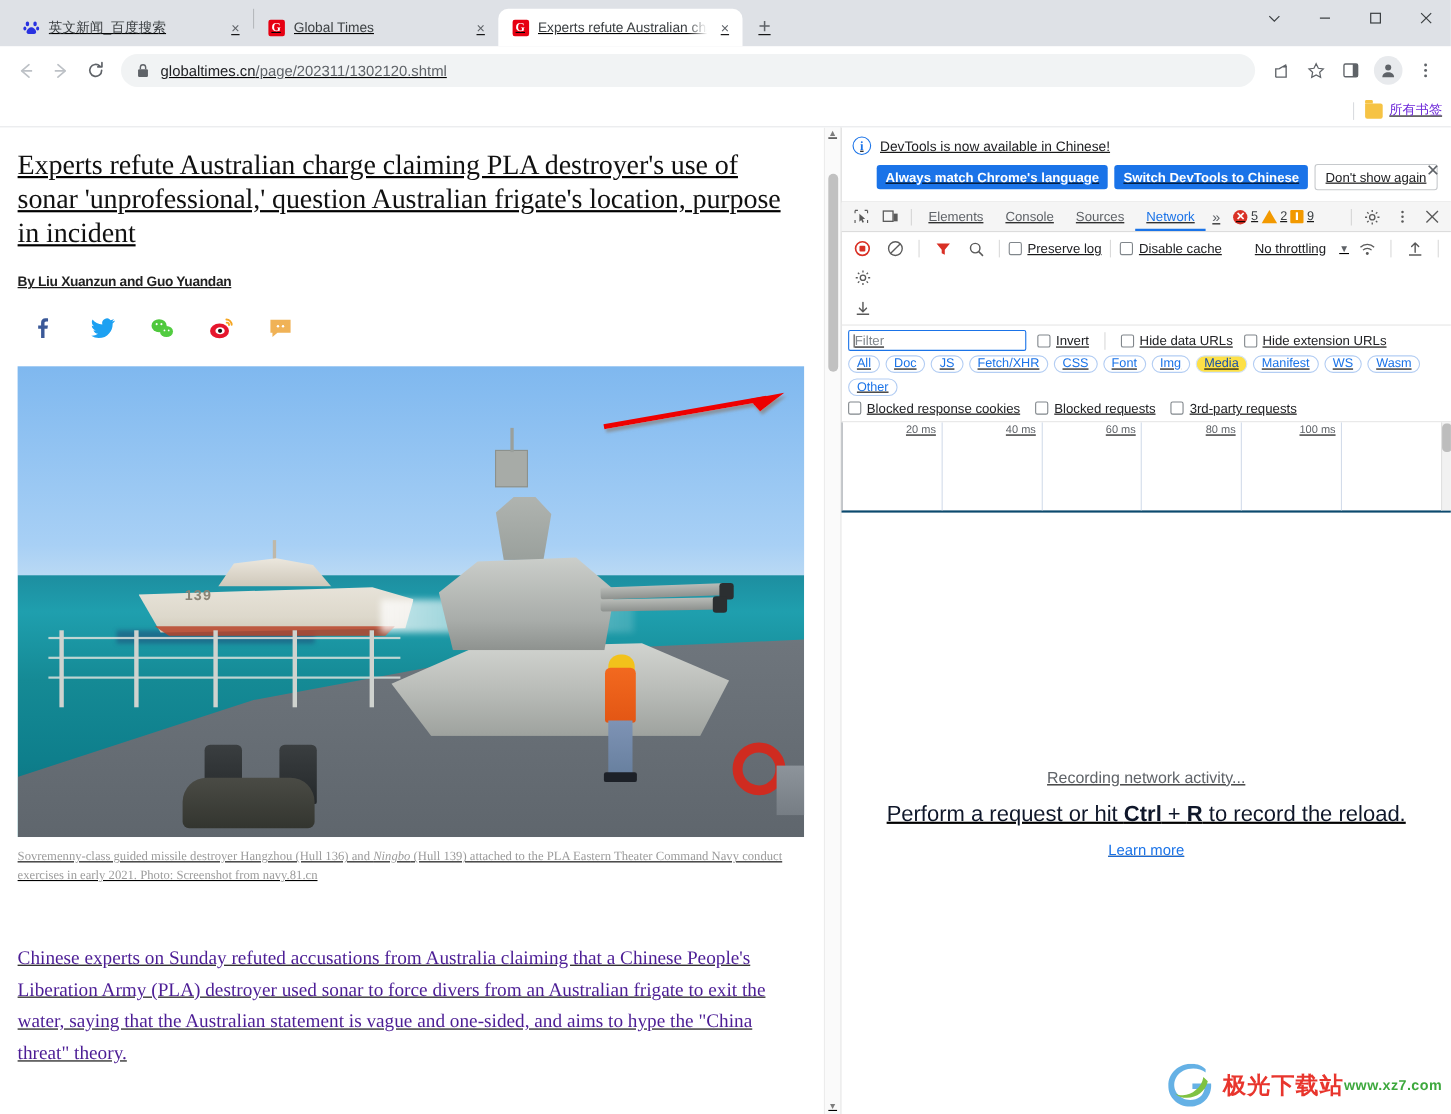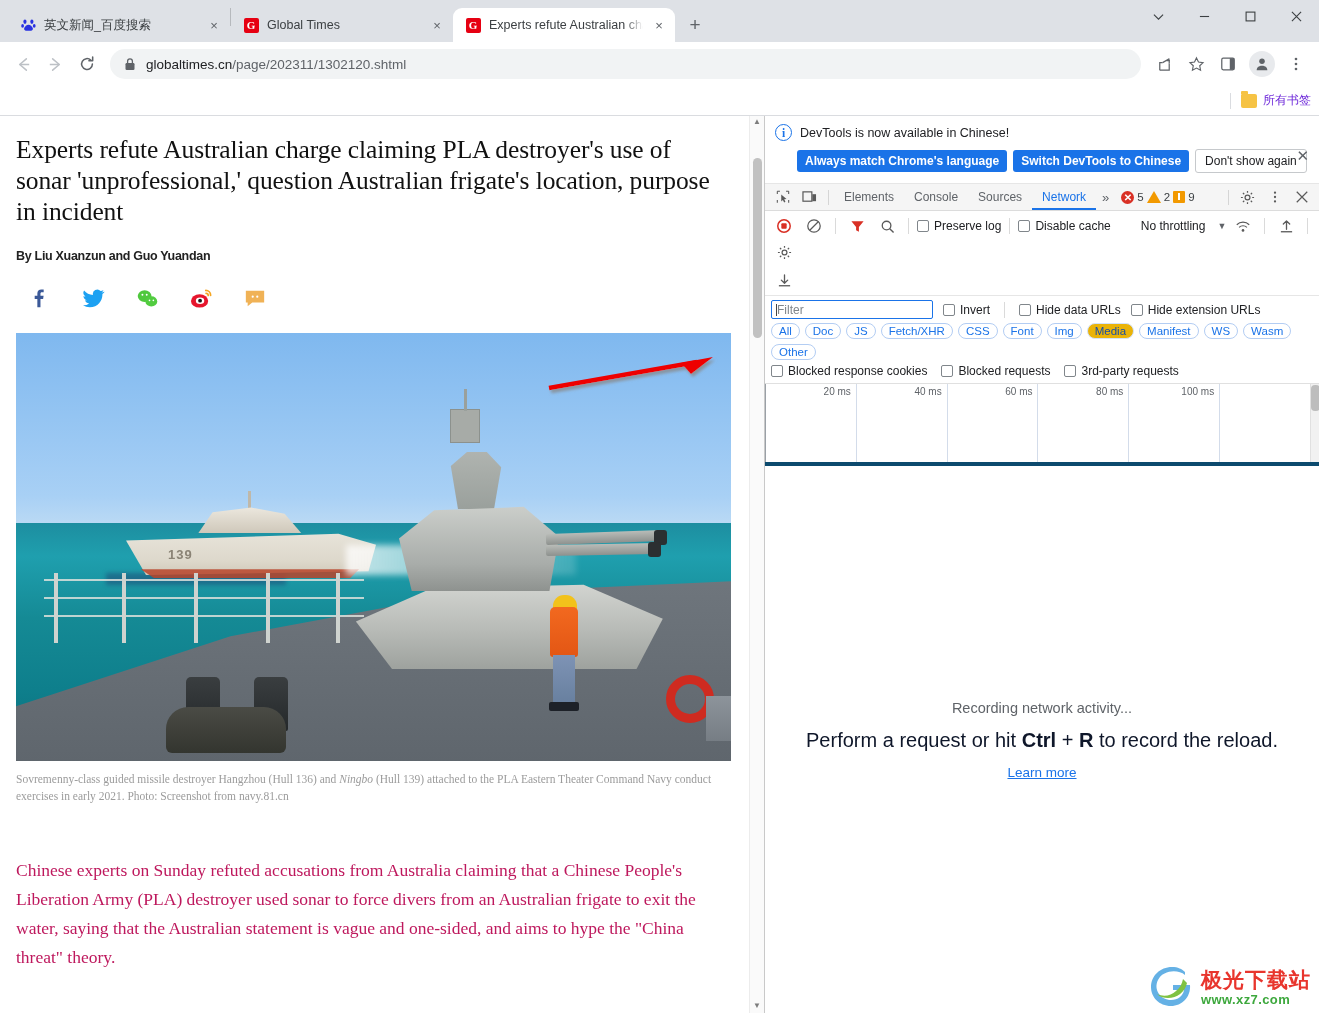--- a/index.html
+++ b/index.html
@@ -2,21 +2,21 @@
 <html><head>
 <meta charset="utf-8">
 <style>
   * { box-sizing: border-box; margin: 0; padding: 0; }
   html, body {
     width: 1319px; height: 1013px;
     font-family: "Liberation Sans", sans-serif;
     overflow: hidden;
     background: #ffffff;
   }
-  .browser { width: 1319px; height: 1013px; display: flex; flex-direction: column; background: #ffffff; }
+  .browser { width: 1319px; height: 1013px; display: flex; flex-direction: column; background: #ffffff; text-decoration: underline; }
 
   
   .tabstrip {
     height: 42px; background: #dee1e6; display: flex; align-items: flex-end;
     padding-left: 8px; position: relative; flex: none;
   }
   .tab {
     height: 34px; display: flex; align-items: center; gap: 8px;
     padding: 0 8px 0 12px; border-radius: 9px 9px 0 0; width: 222px;
     font-size: 12.5px; color: #3c4043; position: relative;
@@ -115,21 +115,21 @@
     position: absolute; left: 110px; top: 195px; width: 250px; height: 55px;
     background: linear-gradient(#e9e5dc, #ddd8cb 60%, #c9bfae 100%);
     clip-path: polygon(0% 22%, 85% 10%, 100% 30%, 97% 78%, 8% 85%);
   }
   .farship-sup {
     position: absolute; left: 175px; top: 172px; width: 120px; height: 28px;
     background: linear-gradient(#eeeae1, #cfc8ba);
     clip-path: polygon(6% 100%, 18% 25%, 50% 8%, 78% 30%, 92% 100%);
   }
   .farship-mast { position: absolute; left: 232px; top: 158px; width: 3px; height: 20px; background: #bfb8a9; }
-  .farship-num { position: absolute; left: 152px; top: 214px; font-size: 13px; color: #8a8375; font-family: "Liberation Sans", sans-serif; font-weight: bold; letter-spacing: 1px; }
+  .farship-num { position: absolute; left: 152px; top: 200px; font-size: 13px; color: #8a8375; font-family: "Liberation Sans", sans-serif; font-weight: bold; letter-spacing: 1px; }
   .farship-red { position: absolute; left: 118px; top: 236px; width: 225px; height: 9px; background: #b8442a; clip-path: polygon(3% 0%, 100% 0%, 96% 100%, 9% 100%); opacity: .85; }
   .wake { position: absolute; left: 330px; top: 212px; width: 230px; height: 30px; background: linear-gradient(90deg, rgba(255,255,255,.75), rgba(255,255,255,.15)); filter: blur(3px); }
   .wake2 { position: absolute; left: 90px; top: 240px; width: 180px; height: 12px; background: rgba(30,60,110,.45); filter: blur(2px); }
 
   .deck {
     position: absolute; left: 0; right: 0; bottom: 0; height: 250px;
     background: linear-gradient(#7b8289 0%, #6e757c 30%, #5f666d 100%);
     clip-path: polygon(0% 100%, 0% 78%, 30% 50%, 62% 33%, 100% 28%, 100% 100%);
   }
   .turret-base {
@@ -173,21 +173,21 @@
   .bollard { position: absolute; bottom: 30px; width: 34px; height: 54px; background: linear-gradient(#3a3e40, #24282a); border-radius: 5px 5px 2px 2px; }
   .cleat { position: absolute; left: 150px; bottom: 8px; width: 120px; height: 46px; background: linear-gradient(#4a4b45, #33352f); border-radius: 22px 22px 6px 6px; }
 
   .caption {
     margin-top: 10px; width: 715px; font-family: "Liberation Serif", serif;
     font-size: 11.5px; line-height: 1.42; color: #9b9b9b;
   }
   .caption i { font-style: italic; }
   .bodytext {
     margin-top: 52px; width: 715px; font-family: "Liberation Serif", serif;
-    font-size: 17.5px; line-height: 1.66; color: #be185d;
+    font-size: 17.5px; line-height: 1.66; color: #4c1d95;
   }
   .pagescroll {
     width: 15px; flex: none; background: #fafafa; border-left: 1px solid #ececec;
     display: flex; flex-direction: column; align-items: center; padding-top: 2px;
   }
   .ps-arrow { font-size: 8px; color: #7d7d7d; line-height: 1; }
   .ps-arrow.bottom { margin-top: auto; margin-bottom: 3px; }
   .ps-thumb { width: 9px; background: #c1c1c1; border-radius: 5px; margin-top: 32px; height: 180px; }
 
   .redarrow { position: absolute; left: 545px; top: 236px; width: 180px; height: 44px; pointer-events: none; }
@@ -256,45 +256,45 @@
     width: 162px; height: 19px; border: 1.5px solid #1a73e8; border-radius: 2px;
     font-size: 12px; color: #80868b; padding: 0 5px; display: flex; align-items: center;
     background: #fff; position: relative;
   }
   .filter-caret { position: absolute; left: 4px; top: 3px; width: 1px; height: 12px; background: #444; }
   .dt-typebar { padding: 1px 2px 3px 6px; display: flex; align-items: center; gap: 5px; flex-wrap: wrap; }
   .typechip {
     font-size: 11.5px; color: #1a73e8; border: 1px solid #b3cdf3; border-radius: 9px;
     padding: 1px 7px; background: #fff; white-space: nowrap;
   }
-  .typechip.active { background: #eab308; border-color: #d2e3fc; color: #174ea6; }
+  .typechip.active { background: #fde047; border-color: #d2e3fc; color: #174ea6; }
   .dt-cookiebar {
     padding: 1px 6px 5px 6px; display: flex; align-items: center; gap: 14px;
     flex-wrap: wrap; border-bottom: 1px solid #e0e0e0;
   }
 
-  .dt-timeline { height: 82px; display: flex; position: relative; border-bottom: 4px solid #0c4a6e; background: #fff; }
+  .dt-timeline { height: 82px; display: flex; position: relative; border-bottom: 2px solid #0c4a6e; background: #fff; }
   .tl-left { width: 1px; background: #9aa0a6; }
   .tl-cell {
     flex: 1; border-right: 1px solid #d3dcea; position: relative;
     font-size: 10px; color: #5f6368; text-align: right; padding: 2px 5px 0 0;
   }
   .tl-cell.last { border-right: none; }
   .tl-scroll { width: 9px; background: #f1f1f1; border-left: 1px solid #e0e0e0; }
   .tl-scroll-thumb { width: 9px; height: 26px; background: #bdbdbd; border-radius: 4px; margin-top: 1px; }
 
   .dt-empty { flex: 1; display: flex; flex-direction: column; align-items: center; justify-content: center; gap: 13px; background: #fff; }
   .empty-l1 { font-size: 14.5px; color: #5f6368; }
   .empty-l2 { font-size: 20px; color: #0f172a; text-align: right; }
   .empty-l2 b { font-weight: bold; }
   .empty-link { font-size: 13.5px; color: #1a73e8; text-decoration: underline; }
 
   
   .watermark { position: absolute; right: 8px; bottom: 6px; display: flex; align-items: center; gap: 6px; }
-  .wm-text { display: flex; flex-direction: column; line-height: 1; }
+  .wm-text { display: flex; line-height: 1; }
   .wm-cn { font-size: 21px; font-weight: bold; color: #e8352d; letter-spacing: 1px; }
   .wm-url { font-size: 13px; font-weight: bold; color: #3da83d; letter-spacing: .4px; margin-top: 3px; }
 </style>
 </head>
 <body>
 
 <div class="browser">
 
   <div class="tabstrip">
     <div class="tab inactive">

